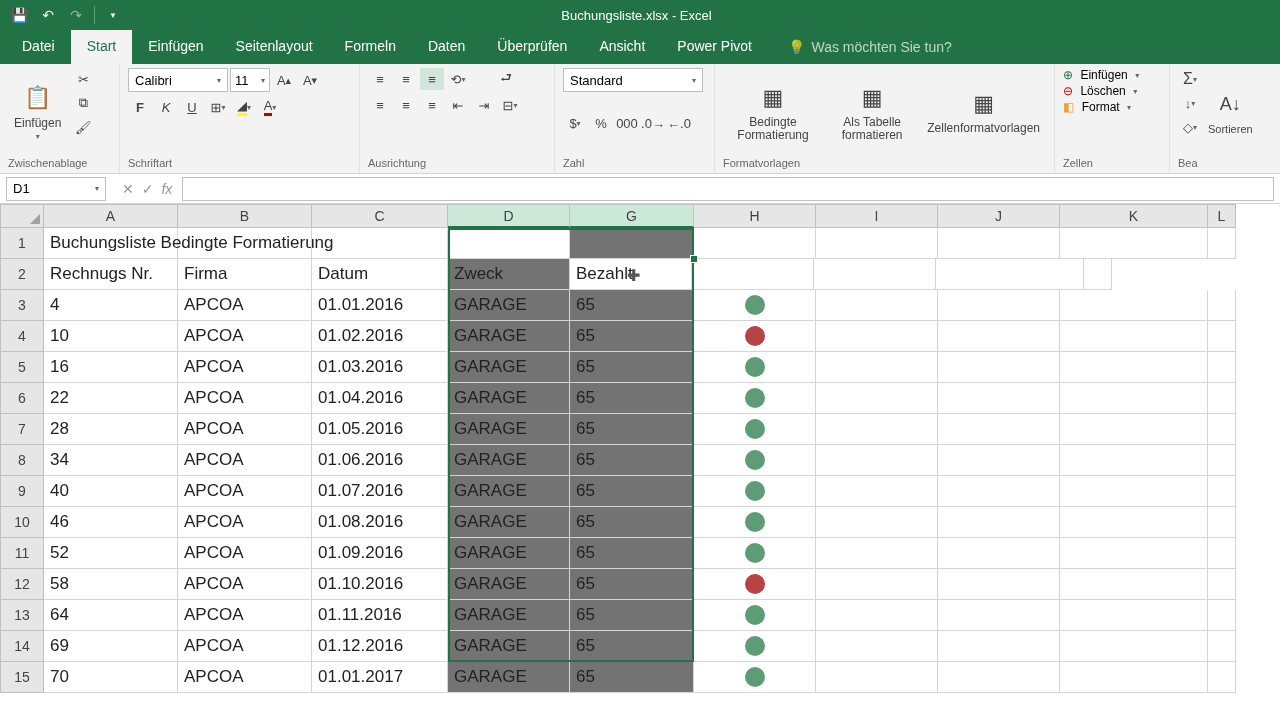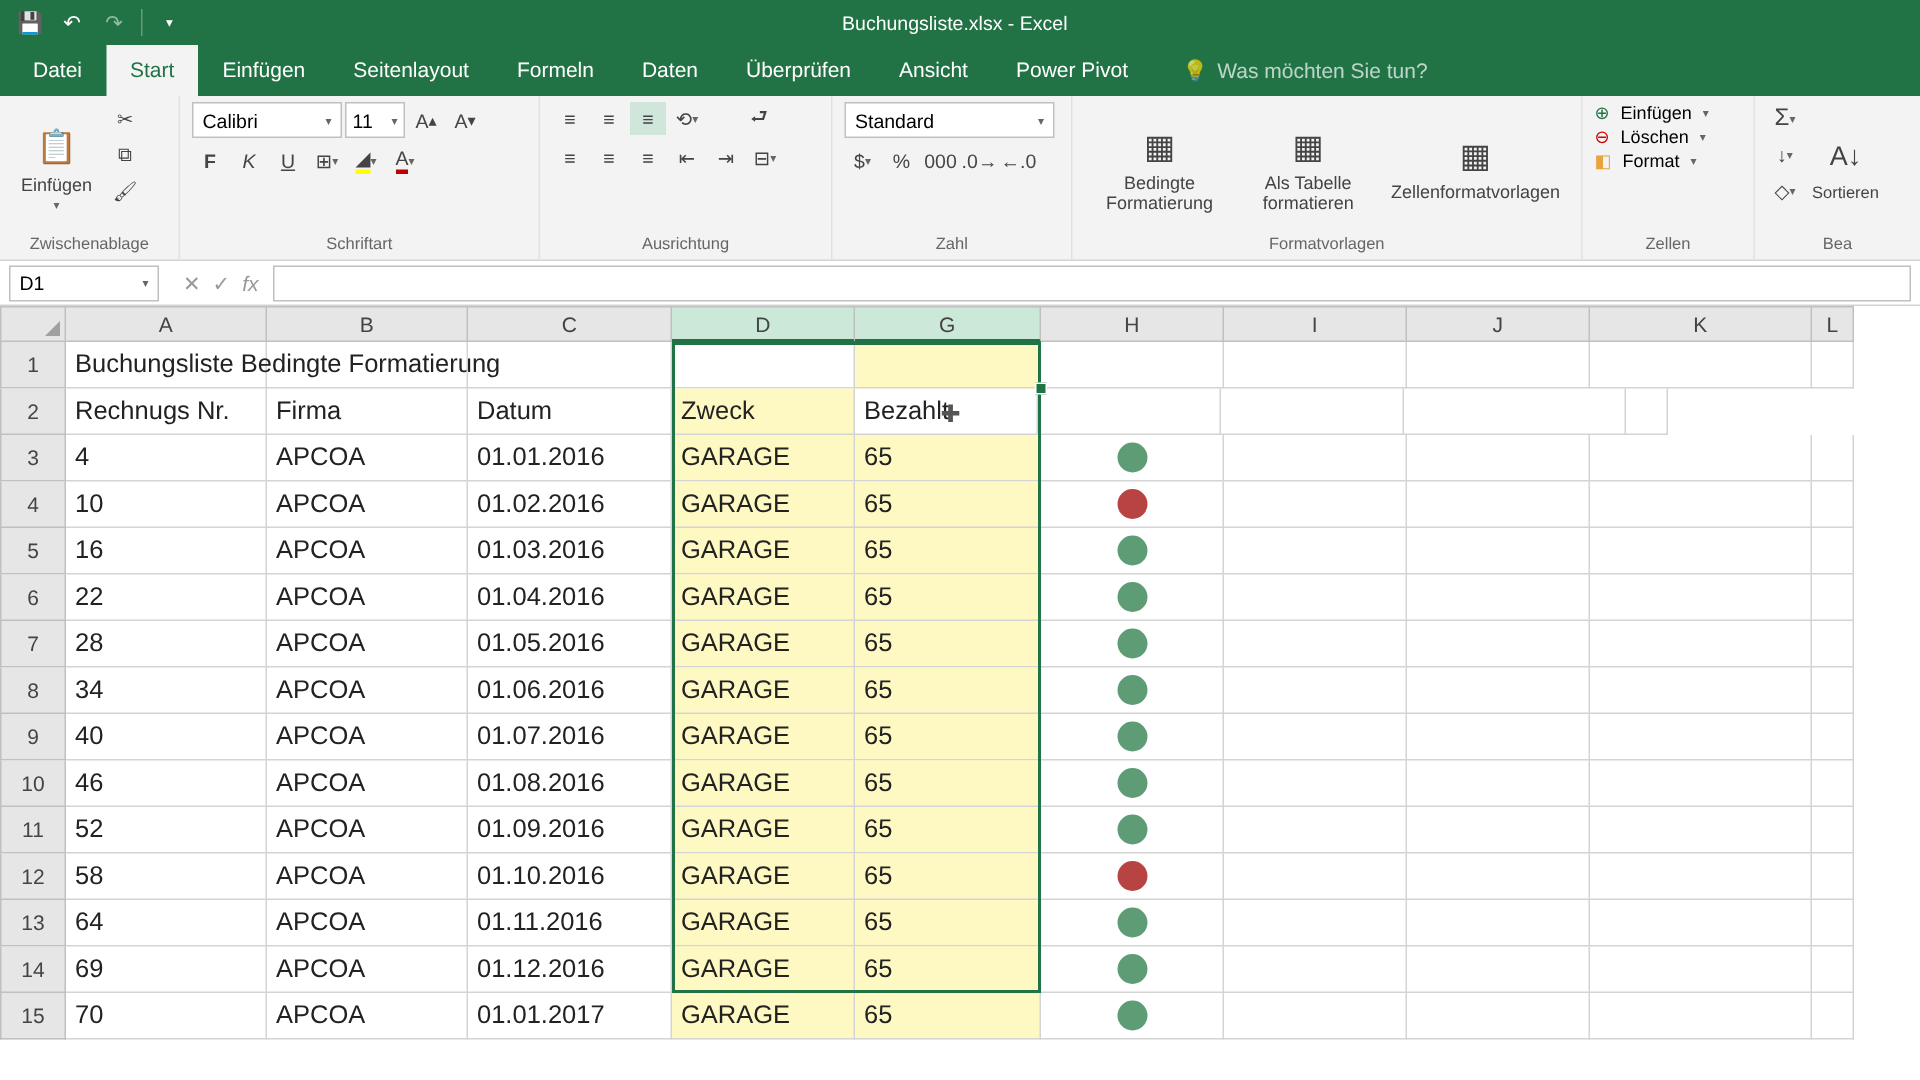--- a/index.html
+++ b/index.html
@@ -16,21 +16,21 @@
 .ribbon-tabs { background: #217346; height: 34px; display: flex; padding-left: 6px; }
 .tab { padding: 8px 16px; color: #fff; font-size: 14px; cursor: pointer; }
 .tab.active { background: #f3f3f3; color: #217346; }
 .tell-me { margin-left: 20px; color: rgba(255,255,255,0.7); font-size: 14px; display: flex; align-items: center; gap: 6px; }
 .tell-me .bulb { font-size: 14px; }
 
 
 .ribbon { background: #f3f3f3; height: 110px; border-bottom: 1px solid #d4d4d4; display: flex; }
 .group { border-right: 1px solid #e1e1e1; padding: 4px 8px 2px 8px; display: flex; flex-direction: column; justify-content: space-between; }
 .group-content { display: flex; gap: 4px; flex: 1; }
-.group-label { text-align: center; font-size: 11px; color: #666; padding: 2px 0; position: relative; }
+.group-label { text-align: left; font-size: 11px; color: #666; padding: 2px 0; position: relative; }
 .big-btn { display: flex; flex-direction: column; align-items: center; justify-content: center; gap: 2px; padding: 2px 6px; font-size: 12px; color: #444; cursor: pointer; }
 .big-btn .icon { width: 32px; height: 32px; display: flex; align-items: center; justify-content: center; font-size: 22px; }
 .mini-btn { width: 24px; height: 22px; display: flex; align-items: center; justify-content: center; font-size: 13px; color: #444; cursor: pointer; }
 .mini-col { display: flex; flex-direction: column; gap: 2px; }
 .mini-row { display: flex; gap: 2px; align-items: center; }
 .font-name { width: 100px; height: 24px; border: 1px solid #c0c0c0; background: #fff; font-size: 13px; padding: 0 6px; display: flex; align-items: center; justify-content: space-between; }
 .font-size { width: 40px; height: 24px; border: 1px solid #c0c0c0; background: #fff; font-size: 13px; padding: 0 4px; display: flex; align-items: center; justify-content: space-between; }
 .dropdown-arrow { font-size: 8px; color: #666; }
 .num-format { width: 140px; height: 24px; border: 1px solid #c0c0c0; background: #fff; font-size: 13px; padding: 0 6px; display: flex; align-items: center; justify-content: space-between; }
 
@@ -45,21 +45,21 @@
 .grid-wrap { position: relative; }
 .col-headers { display: flex; height: 24px; }
 .corner { width: 44px; border: 1px solid #c0c0c0; background: #e6e6e6; position: relative; }
 .corner::after { content: ''; position: absolute; right: 3px; bottom: 3px; width: 0; height: 0; border-left: 10px solid transparent; border-bottom: 10px solid #a0a0a0; }
 .col-h { border: 1px solid #c0c0c0; border-left: none; background: #e6e6e6; text-align: center; font-size: 14px; color: #444; line-height: 22px; }
 .col-h.sel { background: #cce8d8; border-bottom: 2px solid #217346; }
 .row { display: flex; height: 31px; }
 .row-h { width: 44px; border: 1px solid #c0c0c0; border-top: none; background: #e6e6e6; text-align: center; font-size: 14px; color: #444; line-height: 30px; }
 .cell { border-right: 1px solid #d4d4d4; border-bottom: 1px solid #d4d4d4; padding: 0 6px; font-size: 17px; color: #222; line-height: 30px; overflow: hidden; white-space: nowrap; }
 .cell.right { text-align: left; }
-.cell.sel { background: #fef9c3; }
+.cell.sel { background: #737373; }
 .cell.sel.active { background: #fff; }
 .cell.center { text-align: center; display: flex; align-items: center; justify-content: center; }
 
 
 .cwA { width: 134px; } .cwB { width: 134px; } .cwC { width: 136px; }
 .cwD { width: 122px; } .cwG { width: 124px; } .cwH { width: 122px; }
 .cwI { width: 122px; } .cwJ { width: 122px; } .cwK { width: 148px; } .cwL { width: 28px; }
 
 
 .sel-border { position: absolute; border: 2px solid #217346; pointer-events: none; }
@@ -179,21 +179,21 @@
         <div class="mini-btn">≡</div>
         <div class="mini-btn">⇤</div>
         <div class="mini-btn">⇥</div>
         <div class="mini-btn">⊟<span class="dropdown-arrow">▾</span></div>
       </div>
     </div>
     <div class="group-label">Ausrichtung</div>
   </div>
 
   <div class="group" style="width:160px">
-    <div class="group-content mini-col" style="gap:4px">
+    <div class="group-content mini-col" style="gap:20px">
       <div class="num-format">
           <span>Standard</span>
           <span class="dropdown-arrow">▾</span>
         </div>
       <div class="mini-row">
         <div class="mini-btn">$<span class="dropdown-arrow">▾</span></div>
         <div class="mini-btn">%</div>
         <div class="mini-btn">000</div>
         <div class="mini-btn">.0→</div>
         <div class="mini-btn">←.0</div>

